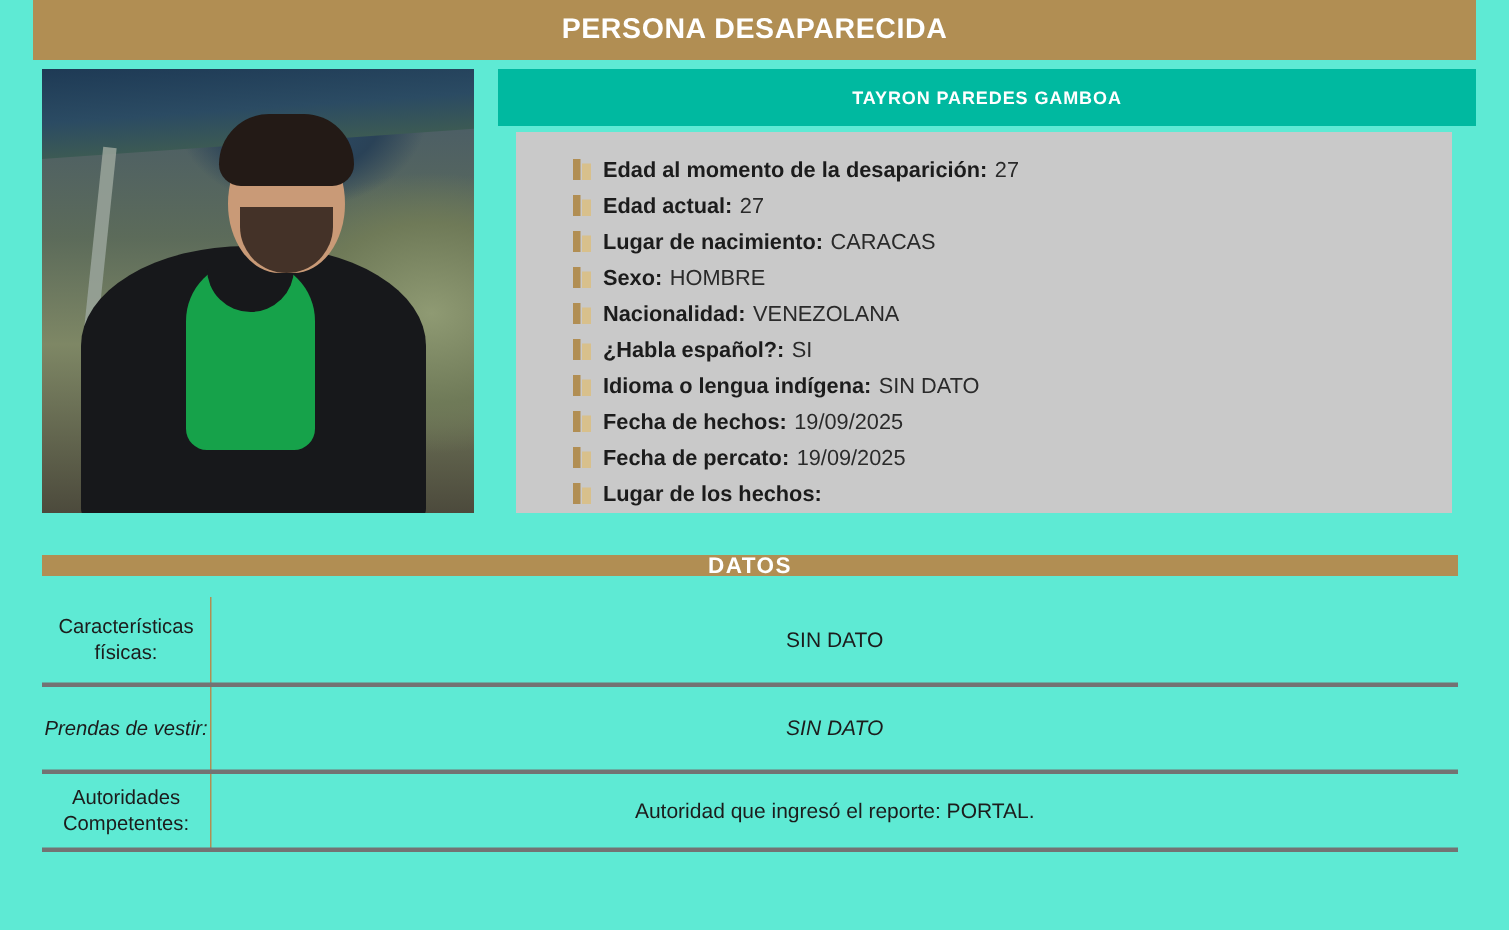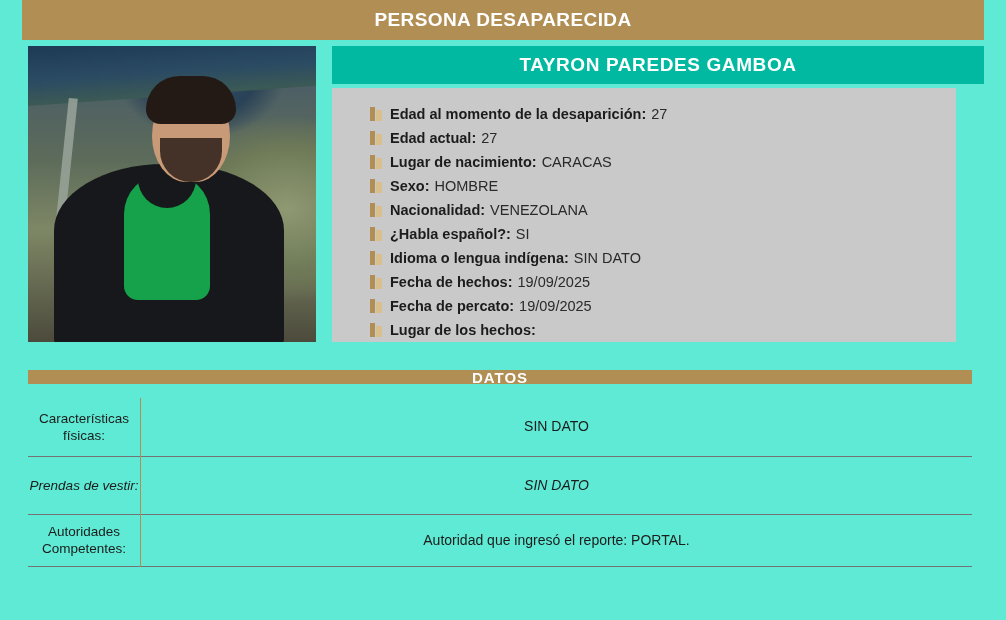--- a/index.html
+++ b/index.html
@@ -135,30 +135,30 @@
     top: 46px;
     width: 652px;
     height: 38px;
     background: #00b9a0;
     display: flex;
     align-items: center;
     justify-content: center;
   }
   .name-text {
     color: #ffffff;
-    font-size: 19px;
+    font-size: 12px;
     font-weight: bold;
     letter-spacing: 0.6px;
     text-align: center;
   }
 
   
   .info-panel {
     position: absolute;
-    left: 332px;
+    left: 344px;
     top: 88px;
     width: 624px;
     height: 254px;
     background: #c9c9c9;
     padding: 14px 0 0 0;
     box-sizing: border-box;
   }
   .info-row {
     display: flex;
     align-items: baseline;
@@ -217,21 +217,21 @@
 
   .datos-table {
     position: absolute;
     left: 28px;
     top: 398px;
     width: 944px;
     border-collapse: collapse;
     table-layout: fixed;
   }
   .datos-table tr {
-    border-bottom: 1px solid #737373;
+    border-bottom: 3px solid #737373;
   }
   .datos-table td {
     border-right: 1px solid #b18e53;
     padding: 0;
     vertical-align: middle;
   }
   .datos-table td:last-child { border-right: none; }
   .cell-label {
     width: 112px;
     text-align: center;

